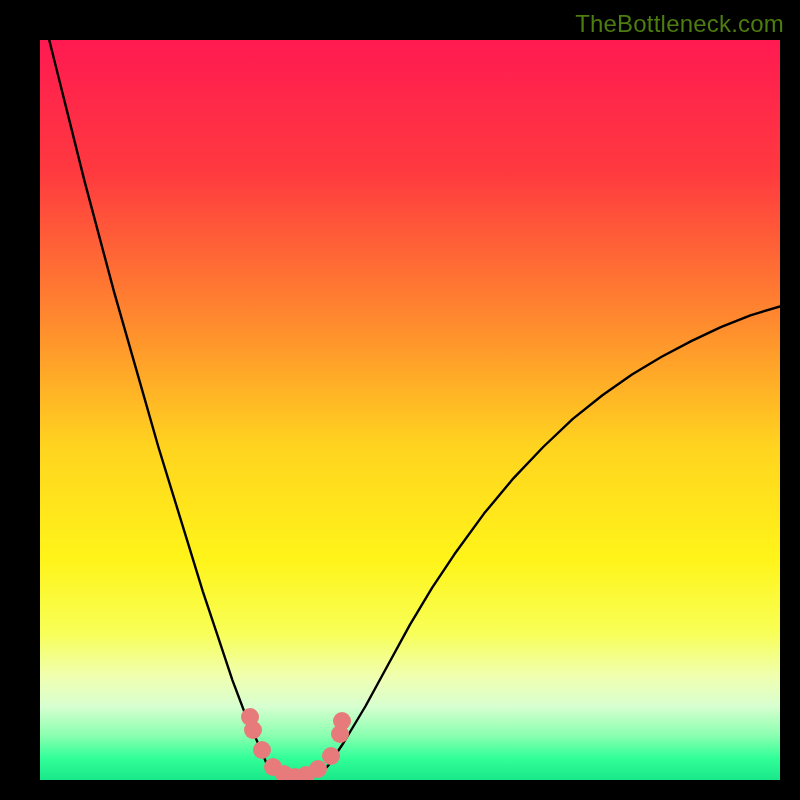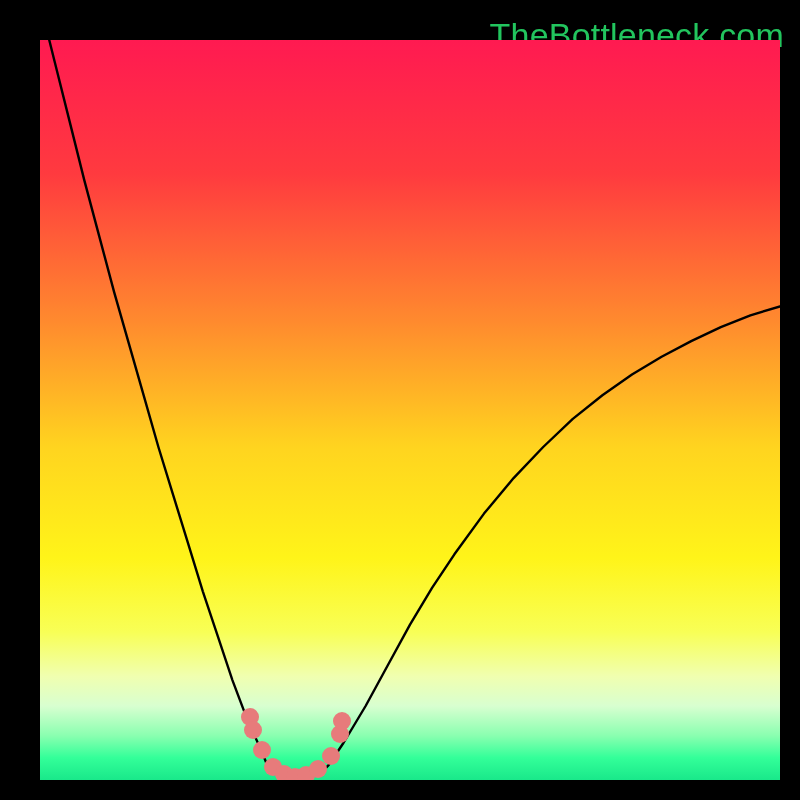--- a/index.html
+++ b/index.html
@@ -42,25 +42,25 @@
   }
   .marker {
     position: absolute;
     width: 18px;
     height: 18px;
     border-radius: 50%;
     transform: translate(-50%, -50%);
   }
   .watermark {
     position: absolute;
-    top: 16px;
+    top: 10px;
     right: 16px;
     font-family: Arial, Helvetica, sans-serif;
-    font-size: 34px;
-    color: #22c55e;
+    font-size: 24px;
+    color: #4d7c0f;
     letter-spacing: 0.2px;
     font-weight: 500;
   }
 </style>
 </head>
 <body>
 
 <div class="frame">
   <div class="watermark">TheBottleneck.com</div>
   <div class="plot">

